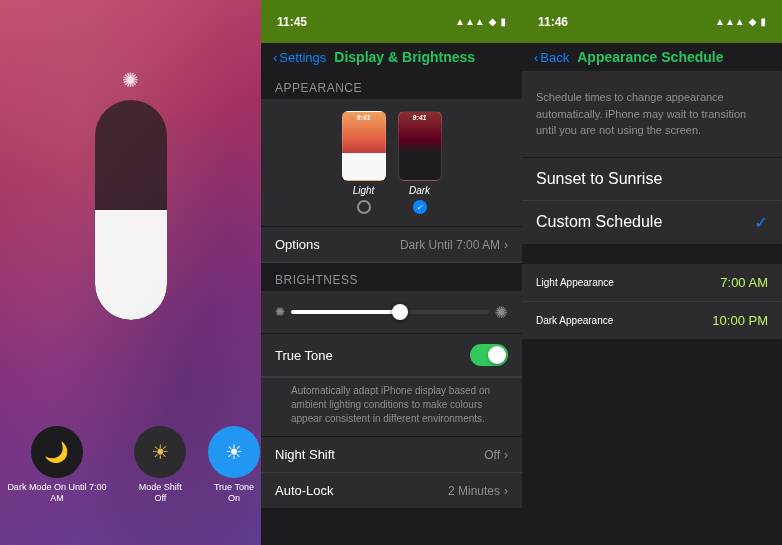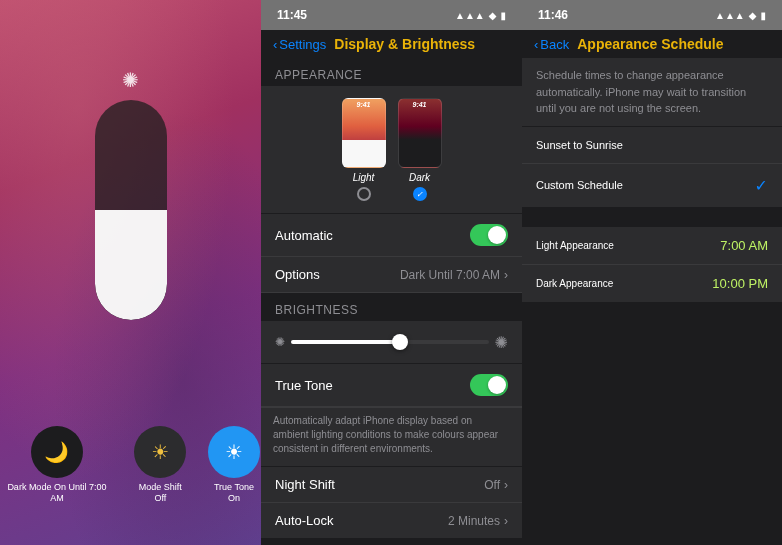--- a/index.html
+++ b/index.html
@@ -98,22 +98,22 @@
     .panel-db {
       width: 261px;
       height: 545px;
       background: #1c1c1e;
       display: flex;
       flex-direction: column;
       overflow: hidden;
     }
 
     .phone-status-bar {
-      height: 30px;
-      background: #737373;
+      height: 43px;
+      background: #4d7c0f;
       display: flex;
       align-items: center;
       justify-content: space-between;
       padding: 0 16px;
       flex-shrink: 0;
     }
     .status-time {
       color: white;
       font-size: 12px;
       font-weight: 600;
@@ -134,21 +134,21 @@
       flex-shrink: 0;
     }
     .nav-back {
       color: #0A84FF;
       font-size: 13px;
       display: flex;
       align-items: center;
       gap: 2px;
     }
     .nav-title {
-      color: #eab308;
+      color: #22c55e;
       font-size: 14px;
       font-weight: 600;
       margin-left: 8px;
     }
 
     .db-content {
       flex: 1;
       overflow: hidden;
       display: flex;
       flex-direction: column;
@@ -301,21 +301,21 @@
       top: -6px;
       width: 16px;
       height: 16px;
       border-radius: 50%;
       background: white;
       box-shadow: 0 1px 4px rgba(0,0,0,0.5);
     }
 
     .true-tone-description {
       background: #2c2c2e;
-      padding: 6px 12px 10px;
+      padding: 6px 30px 10px;
       color: #8e8e93;
       font-size: 10px;
       line-height: 1.4;
       border-top: 0.5px solid #3a3a3c;
     }
 
     .chevron {
       color: #8e8e93;
       font-size: 12px;
     }
@@ -325,38 +325,38 @@
       width: 260px;
       height: 545px;
       background: #1c1c1e;
       display: flex;
       flex-direction: column;
       overflow: hidden;
     }
 
     .schedule-description {
       background: #2c2c2e;
-      padding: 9px 14px;
+      padding: 18px 14px;
       color: #8e8e93;
       font-size: 11px;
       line-height: 1.5;
       margin-bottom: 1px;
     }
 
     .schedule-option {
       background: #2c2c2e;
       padding: 12px 14px;
       display: flex;
       align-items: center;
       justify-content: space-between;
       border-bottom: 0.5px solid #3a3a3c;
     }
     .schedule-option-label {
       color: white;
-      font-size: 11px;
+      font-size: 16px;
     }
     .checkmark {
       color: #0A84FF;
       font-size: 16px;
     }
 
     .schedule-times {
       background: #2c2c2e;
       margin-top: 20px;
     }
@@ -438,26 +438,20 @@
         <div class="appearance-item">
           <div class="phone-preview dark-preview">
             <div class="preview-time">9:41</div>
           </div>
           <span class="appearance-label">Dark</span>
           <div class="appearance-radio selected">✓</div>
         </div>
       </div>
     </div>
 
-    <div class="settings-row">
-      <span class="row-label">Automatic</span>
-      <div class="toggle">
-        <div class="toggle-knob"></div>
-      </div>
-    </div>
 
     <div class="settings-row">
       <span class="row-label">Options</span>
       <div class="row-value">
         <span>Dark Until 7:00 AM</span>
         <span class="chevron">›</span>
       </div>
     </div>
 
     <div class="section-header">BRIGHTNESS</div>

